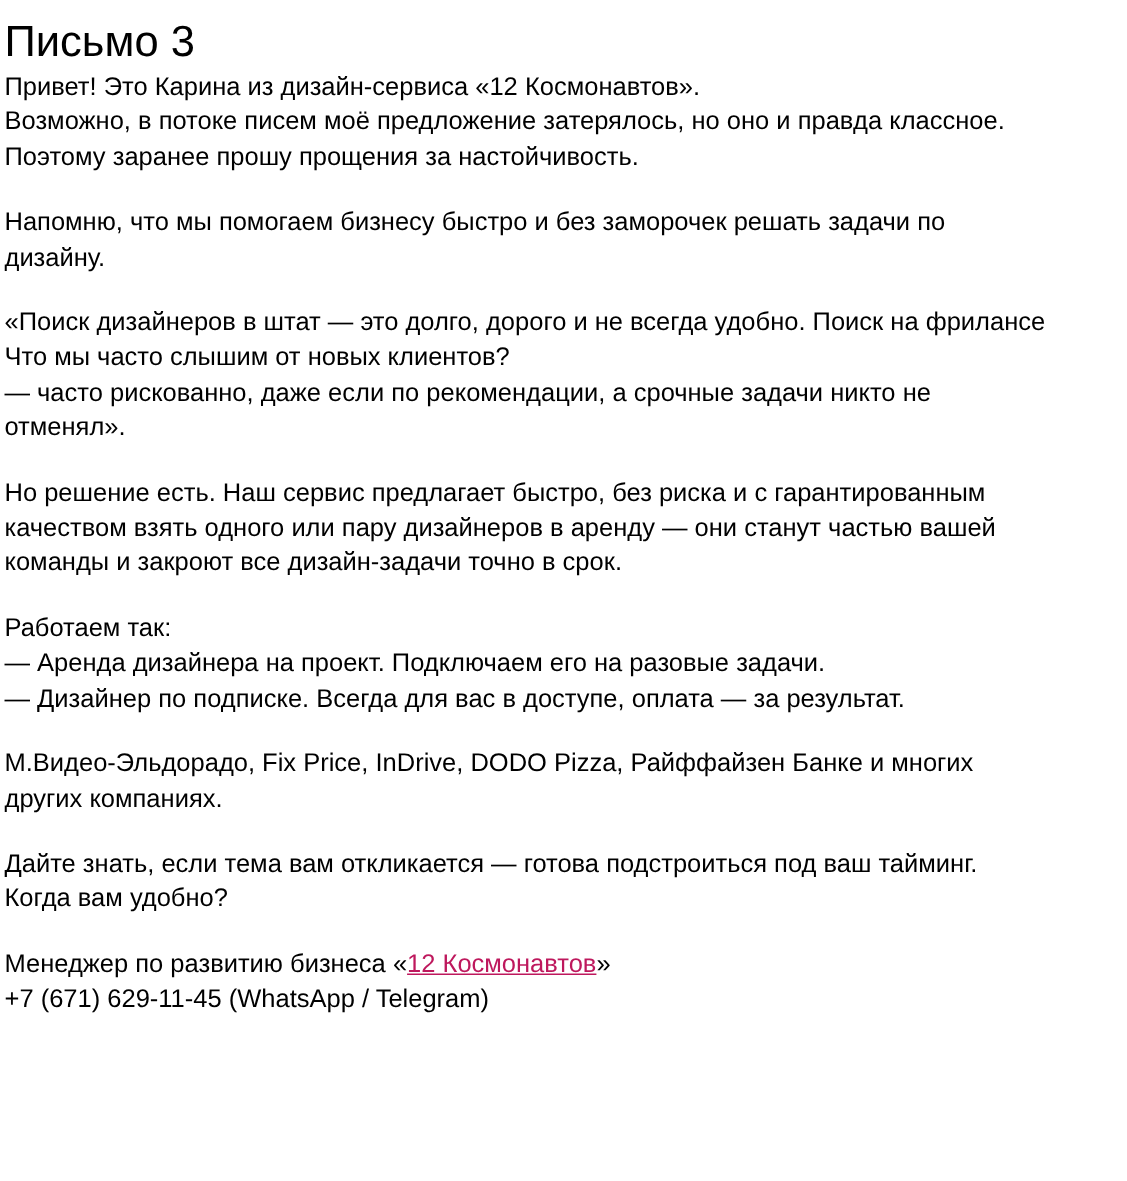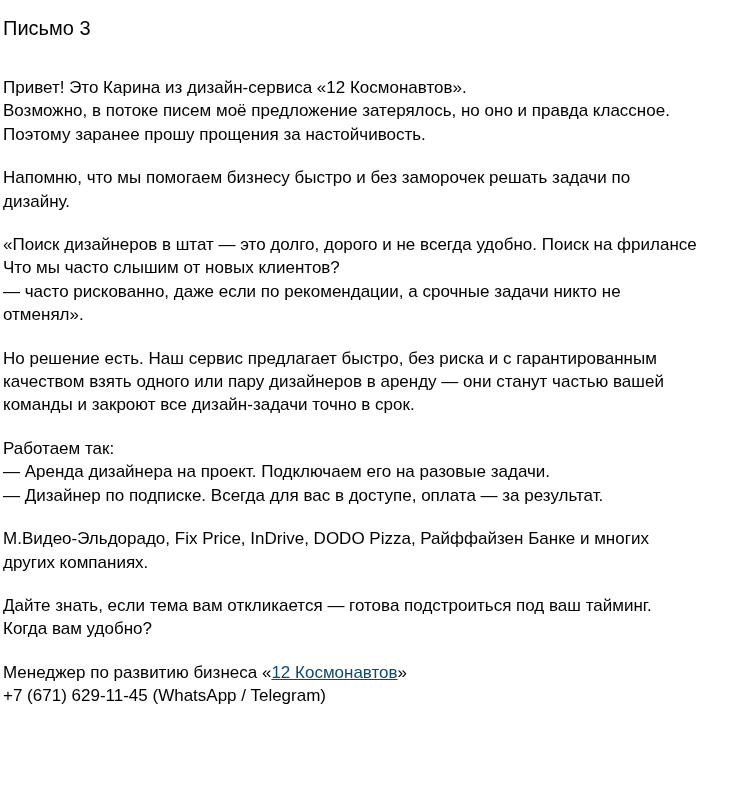--- a/index.html
+++ b/index.html
@@ -13,39 +13,38 @@
       overflow: hidden;
       color: #000000;
       font-family: "Liberation Sans", sans-serif;
     }
     .page {
       padding: 0 0 0 3px;
     }
     h1 {
       font-family: "Liberation Sans", sans-serif;
       font-weight: normal;
-      font-size: 20px;
+      font-size: 29px;
       line-height: 36px;
       margin: 10px 0 0 0;
       letter-spacing: 0px;
     }
     .body {
-      margin-top: 30px;
       font-size: 17px;
       line-height: 23.4px;
     }
     .para {
       margin: 0 0 20px 0;
     }
     .line {
       display: block;
       white-space: nowrap;
     }
     a.link {
-      color: #0c4a6e;
+      color: #be185d;
       text-decoration: underline;
     }
   </style>
 </head>
 <body>
 
 <div class="page">
   <h1>Письмо 3</h1>
 
   <div class="body">

